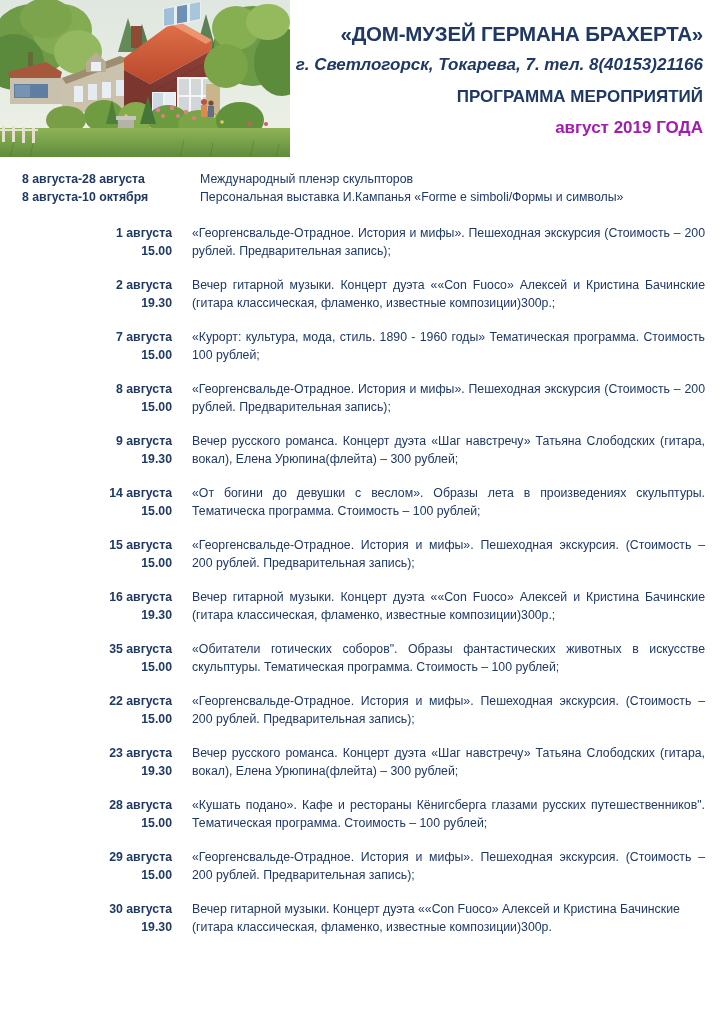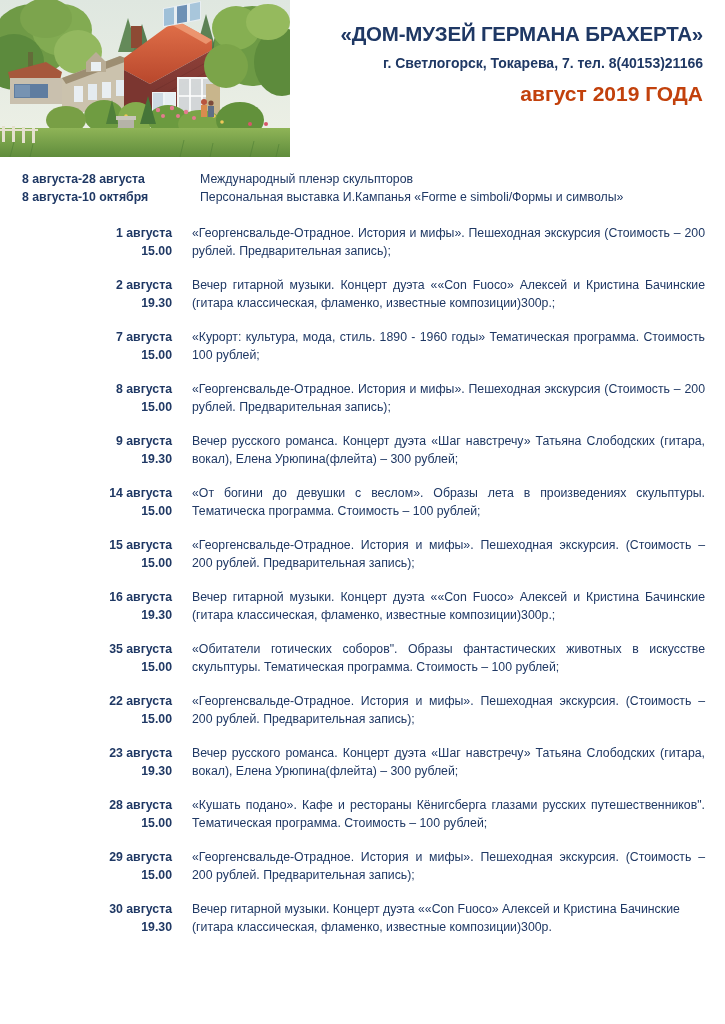--- a/index.html
+++ b/index.html
@@ -52,39 +52,40 @@
     font-size: 20.5px;
     font-weight: bold;
     letter-spacing: -0.2px;
     line-height: 1.15;
     color: #1f3864;
     white-space: nowrap;
   }
   .museum-address {
     margin: 0;
     padding-top: 9px;
-    font-size: 14px;
+    font-size: 17px;
     font-weight: bold;
     color: #1f3864;
     white-space: nowrap;
+    font-style: italic;
   }
   .program-title {
     margin: 0;
     padding-top: 12px;
     font-size: 17px;
     font-weight: bold;
     color: #1f3864;
     white-space: nowrap;
   }
   .program-month {
     margin: 0;
     padding-top: 11px;
-    font-size: 21px;
+    font-size: 17px;
     font-weight: bold;
-    color: #c2410c;
+    color: #a21caf;
     white-space: nowrap;
   }
 
   
   .program {
     position: relative;
     width: 725px;
     padding: 0 20px 0 14px;
     box-sizing: border-box;
   }
@@ -305,20 +306,21 @@
         <rect x="22" y="127" width="3" height="16"></rect>
         <rect x="32" y="128" width="3" height="15"></rect>
         <rect x="0" y="129" width="38" height="2"></rect>
       </g>
     </svg>
   </div>
 
   <div class="header-text">
     <h1 class="museum-title">«ДОМ-МУЗЕЙ ГЕРМАНА БРАХЕРТА»</h1>
     <p class="museum-address">г. Светлогорск, Токарева, 7.  тел. 8(40153)21166</p>
+    <p class="program-title">ПРОГРАММА МЕРОПРИЯТИЙ</p>
     <p class="program-month">август 2019 ГОДА</p>
   </div>
 
 </div>
 
 <div class="program">
 
   <div class="season-block">
     <div class="row season">
       <div class="row-when">8 августа-28 августа</div>

